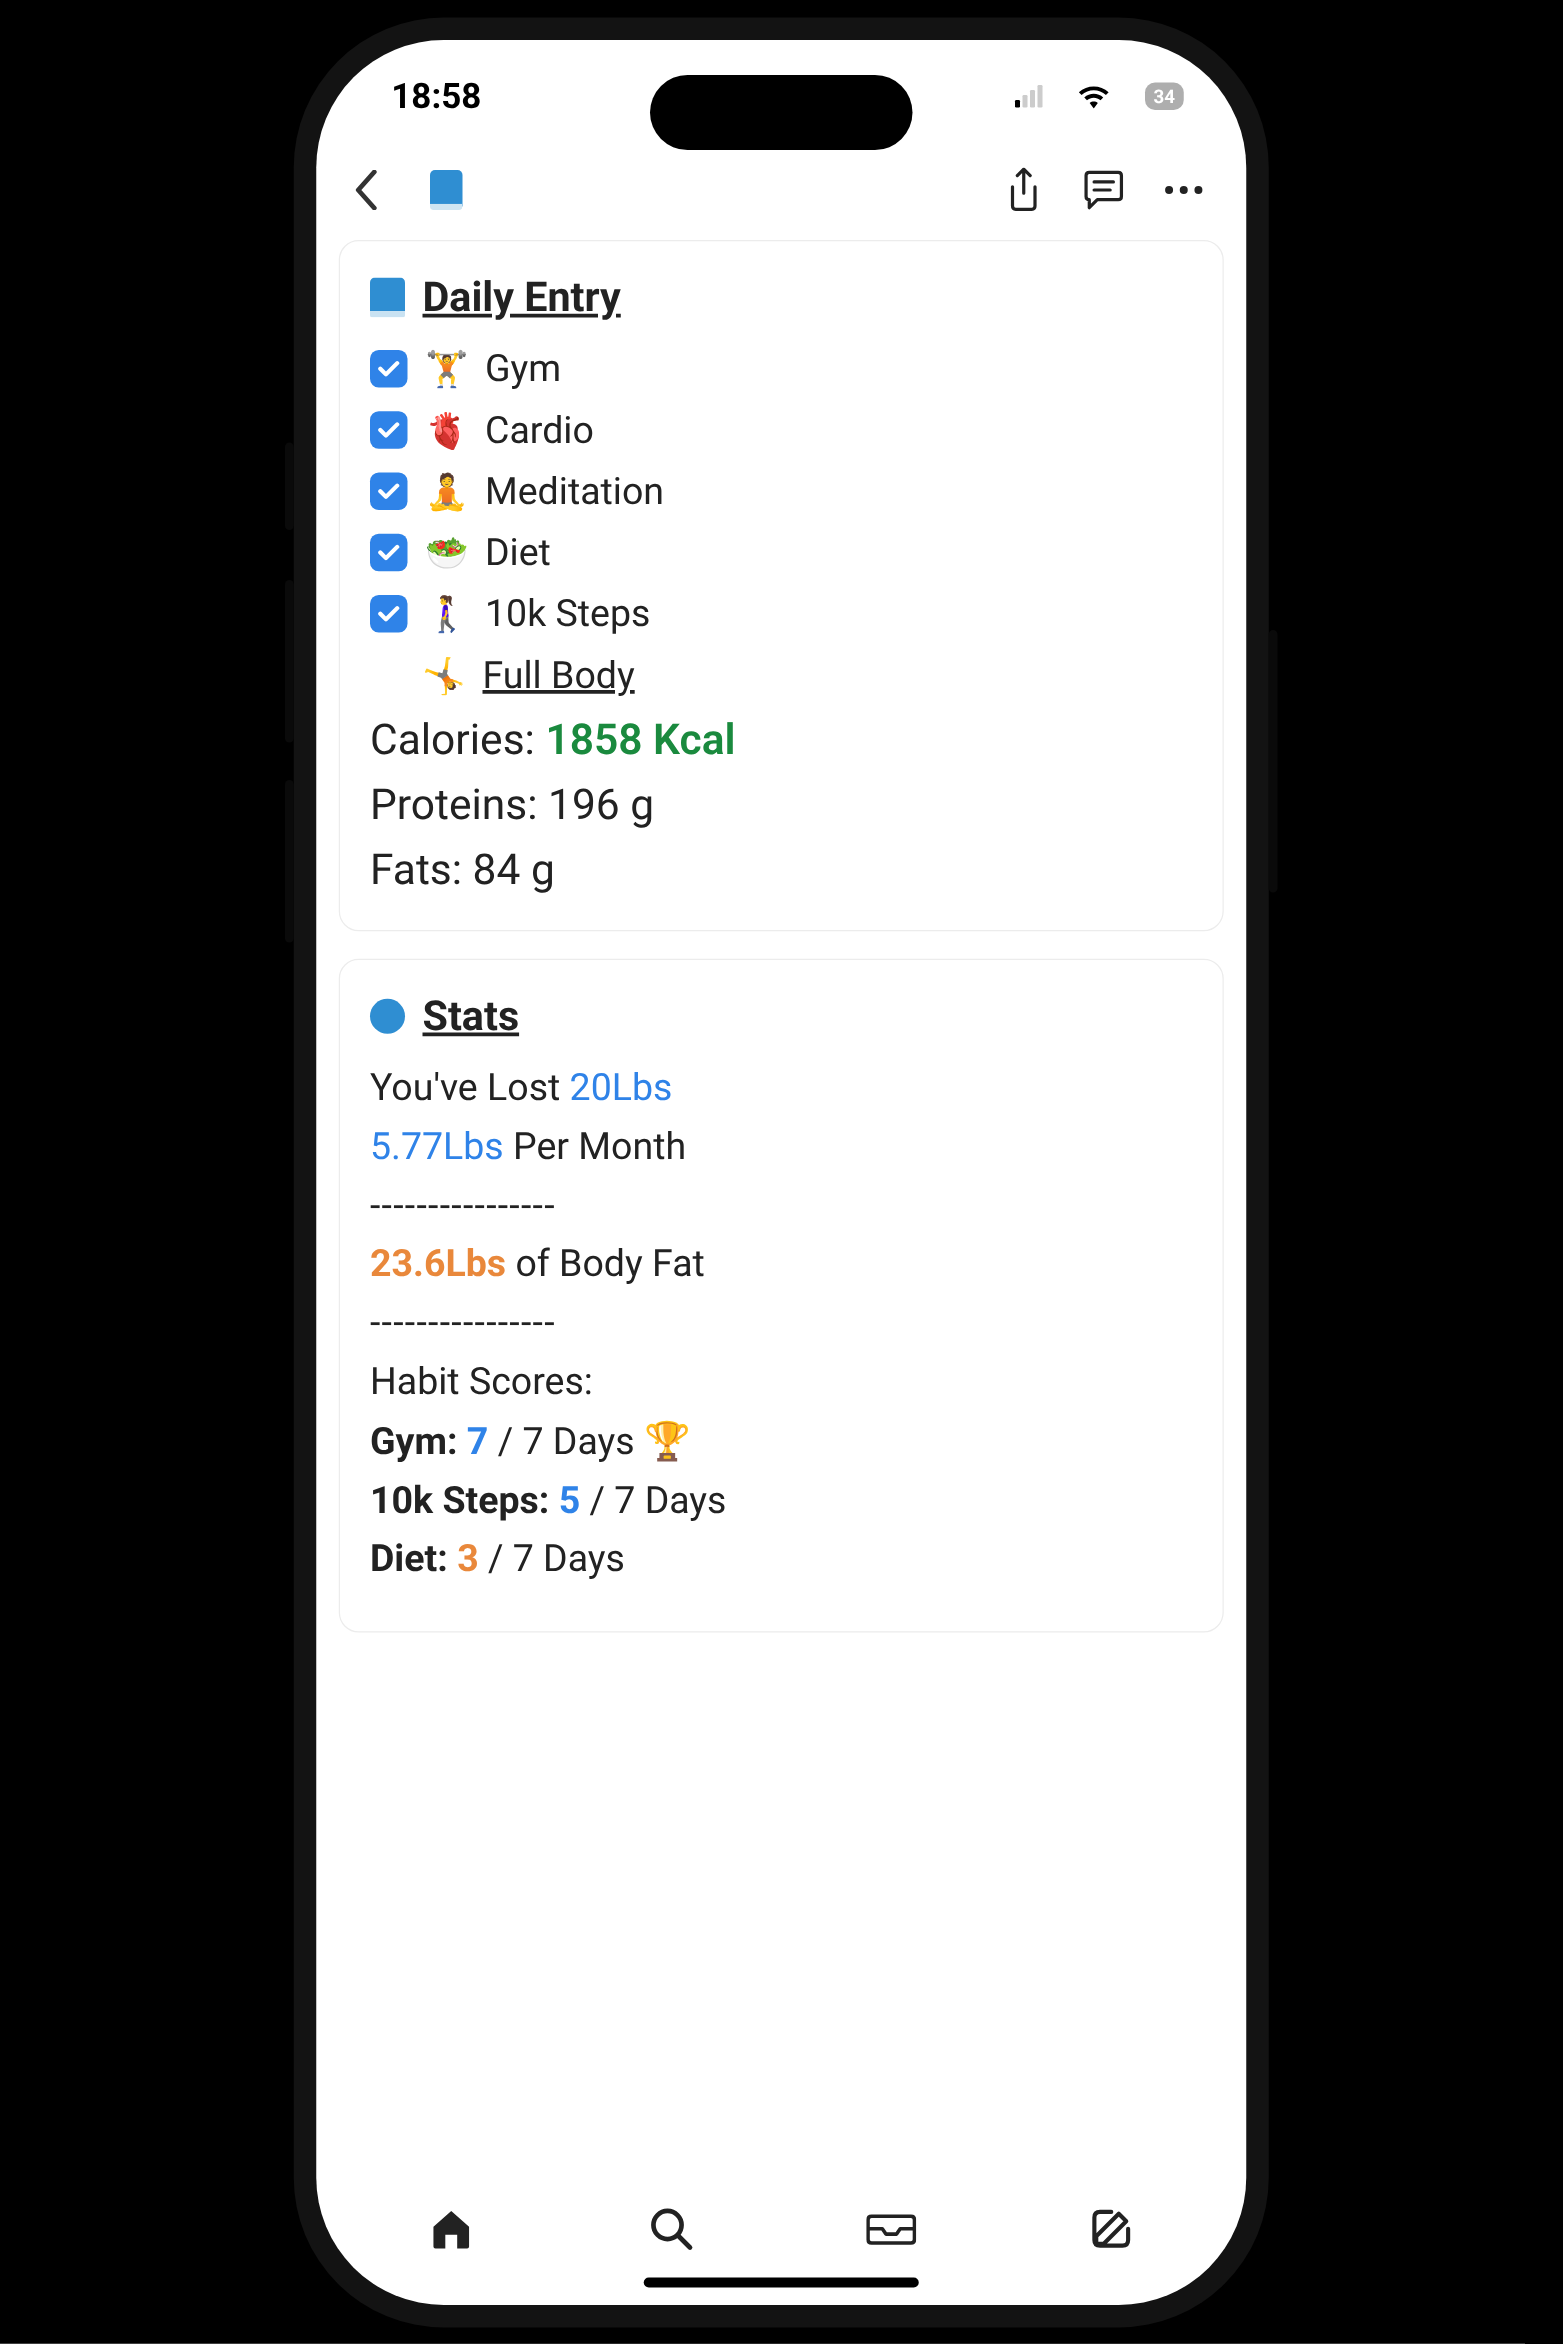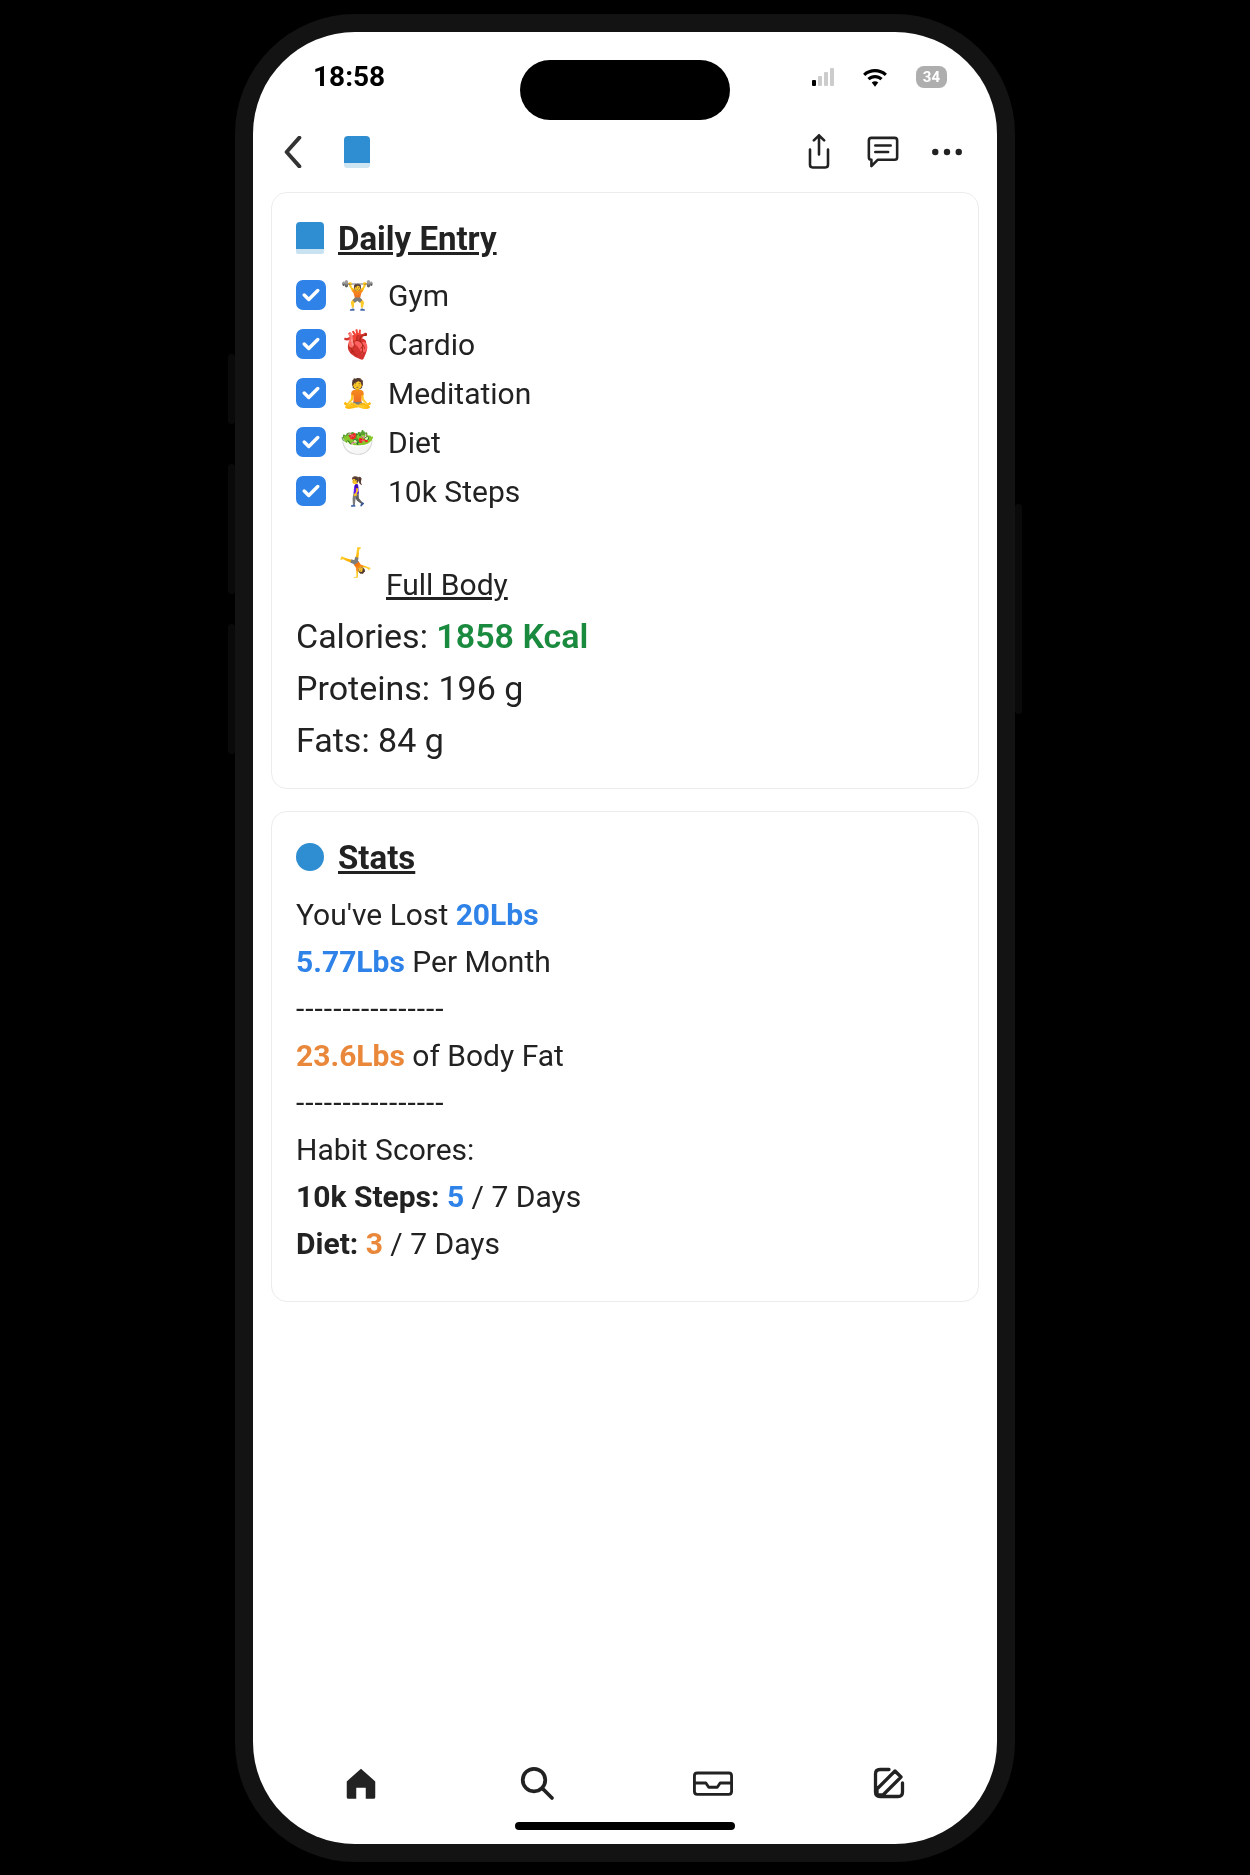--- a/index.html
+++ b/index.html
@@ -107,29 +107,29 @@
   .checkbox {
     width: 30px; height: 30px; border-radius: 7px;
     background: #2f83e8;
     display:flex; align-items:center; justify-content:center;
     flex-shrink:0;
   }
   .checkbox svg { stroke:#fff; }
   .emoji { font-size: 28px; width: 34px; text-align:center; }
   .link-row { display:flex; align-items:center; gap:14px; font-size:30px; margin-bottom:14px;}
   .link-row .emoji { margin-left: 42px; color:#c44; }
-  .link-text { text-decoration: underline; color:#222;margin-top:44px; }
+  .link-text { text-decoration: underline; color:#222; }
   .macro {
     font-size: 34px; color: #222; margin-bottom: 12px;
   }
   .macro .green { color:#1a8a3e; font-weight:600; }
   .stat-line {
     font-size: 30px; color:#222; margin-bottom: 12px;
   }
-  .stat-line .blue { color:#2f83e8; font-weight:700; }
+  .stat-line .blue { color:#2f83e8; font-weight:400; }
   .stat-line .orange { color:#e9883b; font-weight:700; }
   .divider { font-size: 30px; color:#222; margin-bottom:12px; letter-spacing:1px;}
   .habit-title { font-size:30px; color:#222; margin-bottom:12px; }
   .habit-row { font-size:30px; color:#222; margin-bottom:12px; }
   .habit-row .blue { color:#2f83e8; font-weight:700; }
   .habit-row .orange { color:#e9883b; font-weight:700; }
   .bottom-nav {
     height: 110px;
     display:flex; align-items:center; justify-content:space-around;
     padding: 0 20px 12px 20px;
@@ -287,20 +287,24 @@
           <span class="blue">5.77Lbs</span><span> Per Month</span>
         </div>
         <div class="divider">----------------</div>
         <div class="stat-line">
           <span class="orange">23.6Lbs</span><span> of Body Fat</span>
         </div>
         <div class="divider">----------------</div>
         <div class="habit-title">Habit Scores:</div>
 
         <div class="habit-row">
+          <b>Gym:</b>
+          <b class="blue">7</b><span> / 7 Days </span><span>🏆</span>
+        </div>
+        <div class="habit-row">
           <b>10k Steps:</b>
           <b class="blue">5</b><span> / 7 Days</span>
         </div>
         <div class="habit-row">
           <b>Diet:</b>
           <b class="orange">3</b><span> / 7 Days</span>
         </div>
       </div>
     </div>
 

